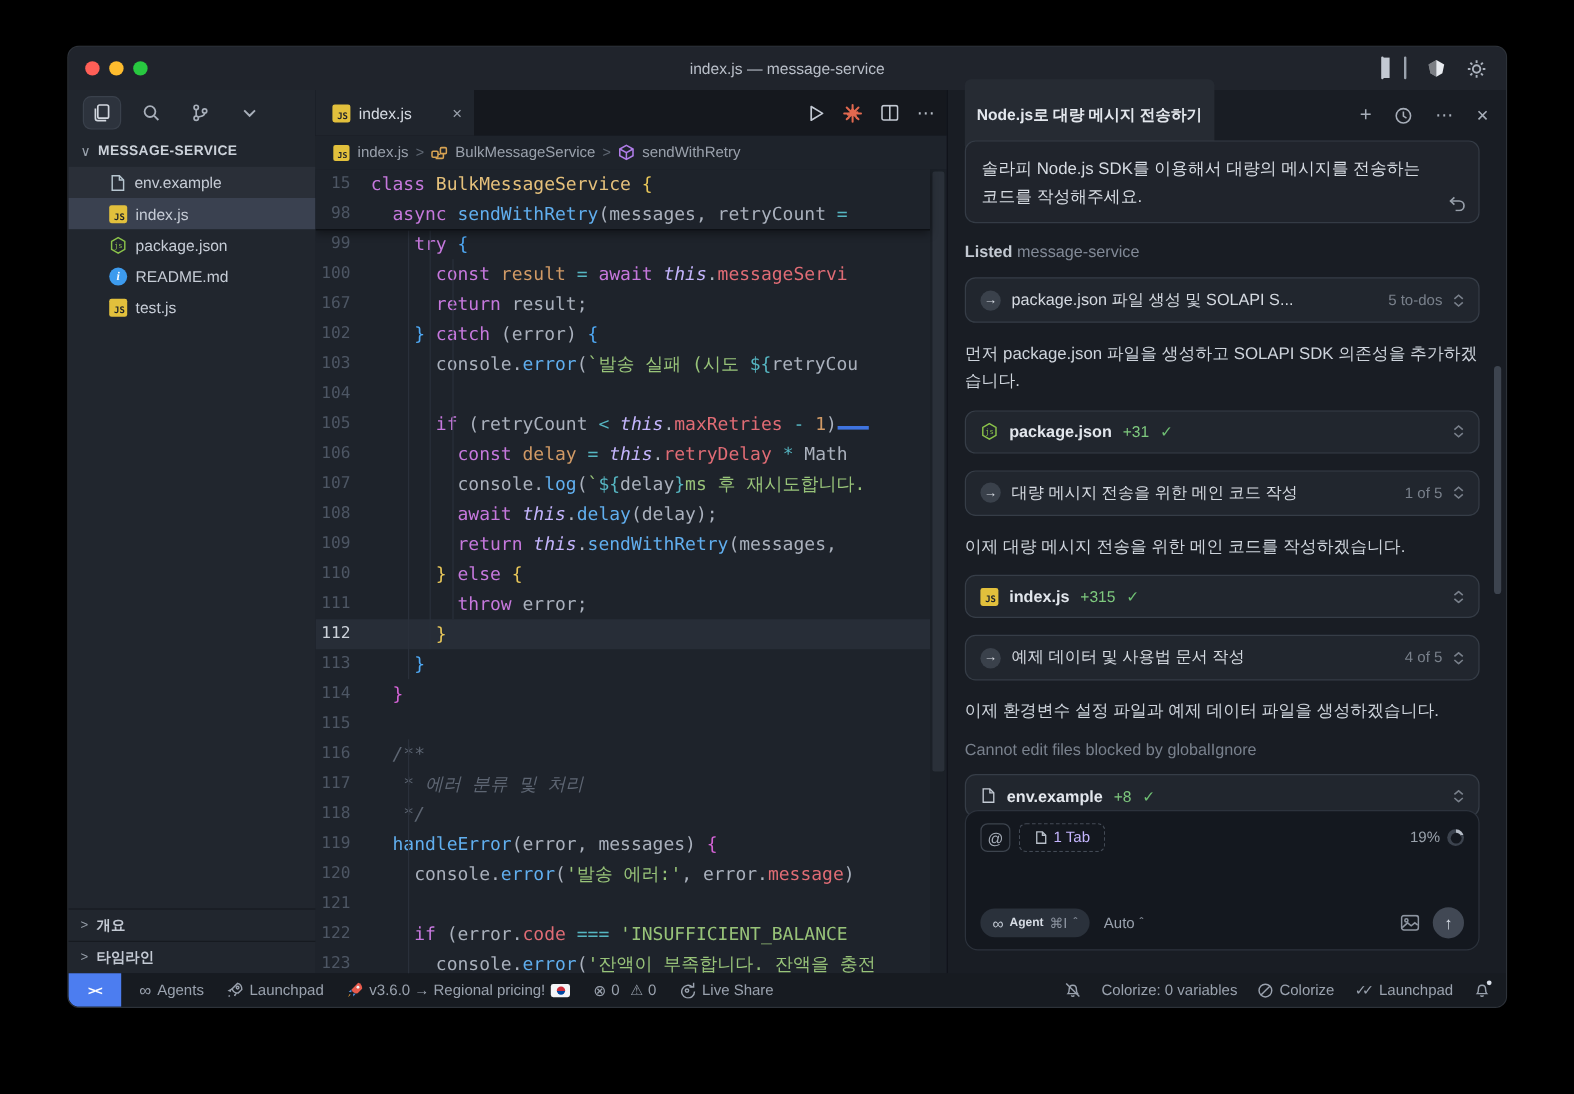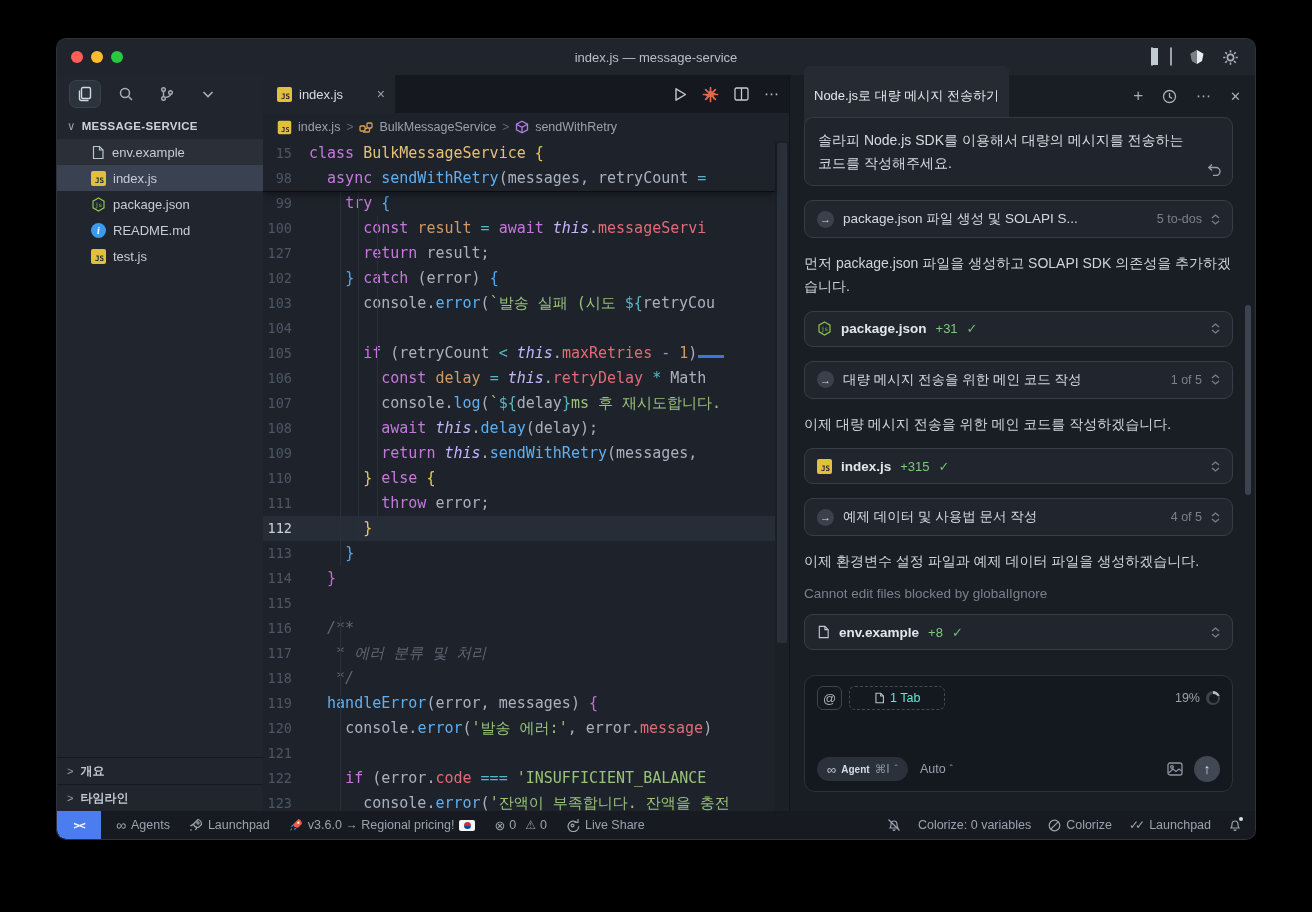--- a/index.html
+++ b/index.html
@@ -53,21 +53,21 @@
   .t-op{color:#56b6c2} .t-var{color:#aab1bd} .t-pn{color:#aab1bd} .t-cm{color:#5e6673;font-style:italic}
   .t-b1{color:#e8c75a} .t-b2{color:#4fa9f5} .t-b3{color:#d463d6} .t-ip{color:#56b6c2}
   .ghost-cursor { display:inline-block; width:26px; height:3px; background:#3f74e0; vertical-align:baseline; margin-left:1px; }
   .guide { position:absolute; width:1px; background:#2a303b; z-index:1; }
   .ed-scroll { position:absolute; right:0; top:66px; width:14px; bottom:0; background:#1b2027; }
   .ed-thumb { position:absolute; left:2px; right:2px; top:2px; height:500px; background:#2a3039; border-radius:2px; }
 
   
   .panel { position:absolute; left:732px; top:36px; right:0; bottom:28px; background:#191d24; border-left:1px solid #10131a; }
   .panel-header { height:34px; display:flex; align-items:center; padding:8px 14px 0 14px; }
-  .chat-title { background:#262b33; color:#e3e7ed; font-size:13px; font-weight:normal; padding:21px 10px; border-radius:5px; max-width:300px; white-space:nowrap; }
+  .chat-title { background:#262b33; color:#e3e7ed; font-size:13px; font-weight:bold; padding:21px 10px; border-radius:5px; max-width:300px; white-space:nowrap; }
   .ph-icons { margin-left:auto; display:flex; align-items:center; gap:19px; color:#a7aeb9; font-size:15px; }
   .panel-body { position:absolute; left:14px; right:22px; top:42px; bottom:0; }
   .msg-box { position:relative; border:1px solid #343b45; background:#20242c; border-radius:9px; padding:11px 40px 11px 13px; color:#d6dbe2; font-size:14px; line-height:1.62; }
   .msg-undo { position:absolute; right:11px; bottom:9px; color:#98a0ab; }
   .listed { margin-top:16px; font-size:13.5px; }
   .listed .l1 { color:#c3c9d2; font-weight:bold; }
   .listed .l2 { color:#818996; }
   .card { display:flex; align-items:center; background:#21262e; border:1px solid #363d47; border-radius:9px; padding:0 12px; gap:9px; }
   .card.todo { height:38px; margin-top:14px; }
   .card.filec { height:36px; margin-top:13px; }
@@ -76,21 +76,21 @@
   .card-badge { color:#79808b; font-size:12.5px; flex:none; }
   .expander { display:flex; flex-direction:column; gap:1px; align-items:center; flex:none; }
   .fname { color:#e2e6ec; font-size:13.5px; font-weight:bold; }
   .fdiff { color:#7ec97e; font-size:13px; }
   .fcheck { color:#6fbf73; font-size:13px; }
   .para { margin-top:14px; color:#ced4dc; font-size:14px; line-height:1.62; }
   .notice { margin-top:13px; color:#79818d; font-size:13.5px; }
   .chat-input { position:absolute; left:0; right:0; bottom:19px; height:117px; background:#14181f; border:1px solid #2c323c; border-radius:11px; padding:10px 12px; }
   .ci-top { display:flex; align-items:center; gap:7px; }
   .at-chip { width:25px; height:24px; border:1px solid #3d444e; border-radius:6px; color:#aab1bc; font-size:13px; display:flex; align-items:center; justify-content:center; }
-  .tab-chip { height:24px; border:1px dashed #434a55; border-radius:6px; display:flex; align-items:center; gap:5px; padding:0 24px; color:#5eead4; font-size:12.5px; }
+  .tab-chip { height:24px; border:1px dashed #434a55; border-radius:6px; display:flex; align-items:center; gap:5px; padding:0 12px; color:#c4b5fd; font-size:12.5px; }
   .pct { margin-left:auto; color:#99a1ab; font-size:12.5px; display:flex; align-items:center; gap:6px; }
   .ring { width:14px; height:14px; border-radius:50%; background:conic-gradient(#b6bdc7 0deg 70deg, #3c434e 70deg 360deg); position:relative; }
   .ring::after{content:"";position:absolute;inset:2.5px;background:#14181f;border-radius:50%;}
   .ci-field { margin-top:10px; border:none; outline:none; background:transparent; width:100%; color:#c9cfd8; font-size:14px; font-family:"Liberation Sans",sans-serif; }
   .ci-field::placeholder { color:#667080; }
   .ci-bottom { position:absolute; left:12px; right:12px; bottom:9px; display:flex; align-items:center; gap:12px; }
   .agent-pill { height:24px; background:#2a313b; border-radius:13px; display:flex; align-items:center; gap:5px; padding:0 10px; }
   .agent-pill .inf { color:#c3cad4; font-size:13px; }
   .agent-pill .nm { color:#d6dce4; font-size:10px; font-weight:bold; }
   .agent-pill .kbd { color:#8d95a1; font-size:11.5px; font-family:"DejaVu Sans",sans-serif; }
@@ -263,21 +263,21 @@
       <div class="guide" style="left:95px; top:50px; height:350px;"></div>
       <div class="guide" style="left:114px; top:75px; height:300px;"></div>
       <div class="guide" style="left:77px; top:475px; height:200px;"></div>
       <div class="sticky">
           <div class="code-line"><span class="ln">15</span><span class="lc"><span class="t-kw">class </span><span class="t-cls">BulkMessageService </span><span class="t-b1">{</span></span></div>
           <div class="code-line"><span class="ln">98</span><span class="lc"><span class="t-pn">  </span><span class="t-kw">async </span><span class="t-fn">sendWithRetry</span><span class="t-pn">(</span><span class="t-var">messages</span><span class="t-pn">, </span><span class="t-var">retryCount </span><span class="t-op">=</span></span></div>
         </div>
       <div class="lines">
           <div class="code-line"><span class="ln">99</span><span class="lc"><span class="t-pn">    </span><span class="t-kw">try </span><span class="t-b2">{</span></span></div>
           <div class="code-line"><span class="ln">100</span><span class="lc"><span class="t-pn">      </span><span class="t-kw">const </span><span class="t-num">result </span><span class="t-op">= </span><span class="t-kw">await </span><span class="t-redi">this</span><span class="t-pn">.</span><span class="t-red">messageServi</span></span></div>
-          <div class="code-line"><span class="ln">127</span><span class="lc"><span class="t-pn">      </span><span class="t-kw">return </span><span class="t-var">result</span><span class="t-pn">;</span></span></div>
+          <div class="code-line"><span class="ln">167</span><span class="lc"><span class="t-pn">      </span><span class="t-kw">return </span><span class="t-var">result</span><span class="t-pn">;</span></span></div>
           <div class="code-line"><span class="ln">102</span><span class="lc"><span class="t-pn">    </span><span class="t-b2">} </span><span class="t-kw">catch </span><span class="t-pn">(</span><span class="t-var">error</span><span class="t-pn">) </span><span class="t-b2">{</span></span></div>
           <div class="code-line"><span class="ln">103</span><span class="lc"><span class="t-pn">      </span><span class="t-var">console</span><span class="t-pn">.</span><span class="t-fn">error</span><span class="t-pn">(</span><span class="t-str">`발송 실패 (시도 </span><span class="t-ip">${</span><span class="t-var">retryCou</span></span></div>
           <div class="code-line"><span class="ln">104</span><span class="lc"></span></div>
           <div class="code-line"><span class="ln">105</span><span class="lc"><span class="t-pn">      </span><span class="t-kw">if </span><span class="t-pn">(</span><span class="t-var">retryCount </span><span class="t-op">&lt; </span><span class="t-redi">this</span><span class="t-pn">.</span><span class="t-red">maxRetries </span><span class="t-op">- </span><span class="t-num">1</span><span class="t-pn">)</span><span class="ghost-cursor"></span></span></div>
           <div class="code-line"><span class="ln">106</span><span class="lc"><span class="t-pn">        </span><span class="t-kw">const </span><span class="t-num">delay </span><span class="t-op">= </span><span class="t-redi">this</span><span class="t-pn">.</span><span class="t-red">retryDelay </span><span class="t-op">* </span><span class="t-var">Math</span></span></div>
           <div class="code-line"><span class="ln">107</span><span class="lc"><span class="t-pn">        </span><span class="t-var">console</span><span class="t-pn">.</span><span class="t-fn">log</span><span class="t-pn">(</span><span class="t-str">`</span><span class="t-ip">${</span><span class="t-var">delay</span><span class="t-ip">}</span><span class="t-str">ms 후 재시도합니다.</span></span></div>
           <div class="code-line"><span class="ln">108</span><span class="lc"><span class="t-pn">        </span><span class="t-kw">await </span><span class="t-redi">this</span><span class="t-pn">.</span><span class="t-fn">delay</span><span class="t-pn">(</span><span class="t-var">delay</span><span class="t-pn">);</span></span></div>
           <div class="code-line"><span class="ln">109</span><span class="lc"><span class="t-pn">        </span><span class="t-kw">return </span><span class="t-redi">this</span><span class="t-pn">.</span><span class="t-fn">sendWithRetry</span><span class="t-pn">(</span><span class="t-var">messages</span><span class="t-pn">,</span></span></div>
           <div class="code-line"><span class="ln">110</span><span class="lc"><span class="t-pn">      </span><span class="t-b1">} </span><span class="t-kw">else </span><span class="t-b1">{</span></span></div>
           <div class="code-line"><span class="ln">111</span><span class="lc"><span class="t-pn">        </span><span class="t-kw">throw </span><span class="t-var">error</span><span class="t-pn">;</span></span></div>
@@ -317,20 +317,23 @@
     </div>
     <div class="panel-body">
       <div class="msg-box">
         <span>솔라피 Node.js SDK를 이용해서 대량의 메시지를 전송하는 코드를 작성해주세요.</span>
         <span class="msg-undo">
           <svg class="sic" width="14" height="13" viewBox="0 0 14 13" fill="none" stroke="#98a0ab" stroke-width="1.4">
               <path d="M5 1.5 L1.8 4.5 L5 7.5"></path>
               <path d="M2 4.5 h7a4 4 0 0 1 0 8 H6"></path>
             </svg>
         </span>
+      </div>
+      <div class="listed">
+        <span class="l1">Listed</span> <span class="l2">message-service</span>
       </div>
 
       <div class="card todo">
         <span class="todo-ic">→</span>
         <span class="card-title">package.json 파일 생성 및 SOLAPI S...</span>
         <span class="card-badge">5 to-dos</span>
         <span class="expander">
           <svg width="9" height="5" viewBox="0 0 9 5" fill="none" stroke="#79808b" stroke-width="1.3">
               <path d="M1 4 L4.5 1 L8 4"></path>
             </svg>

